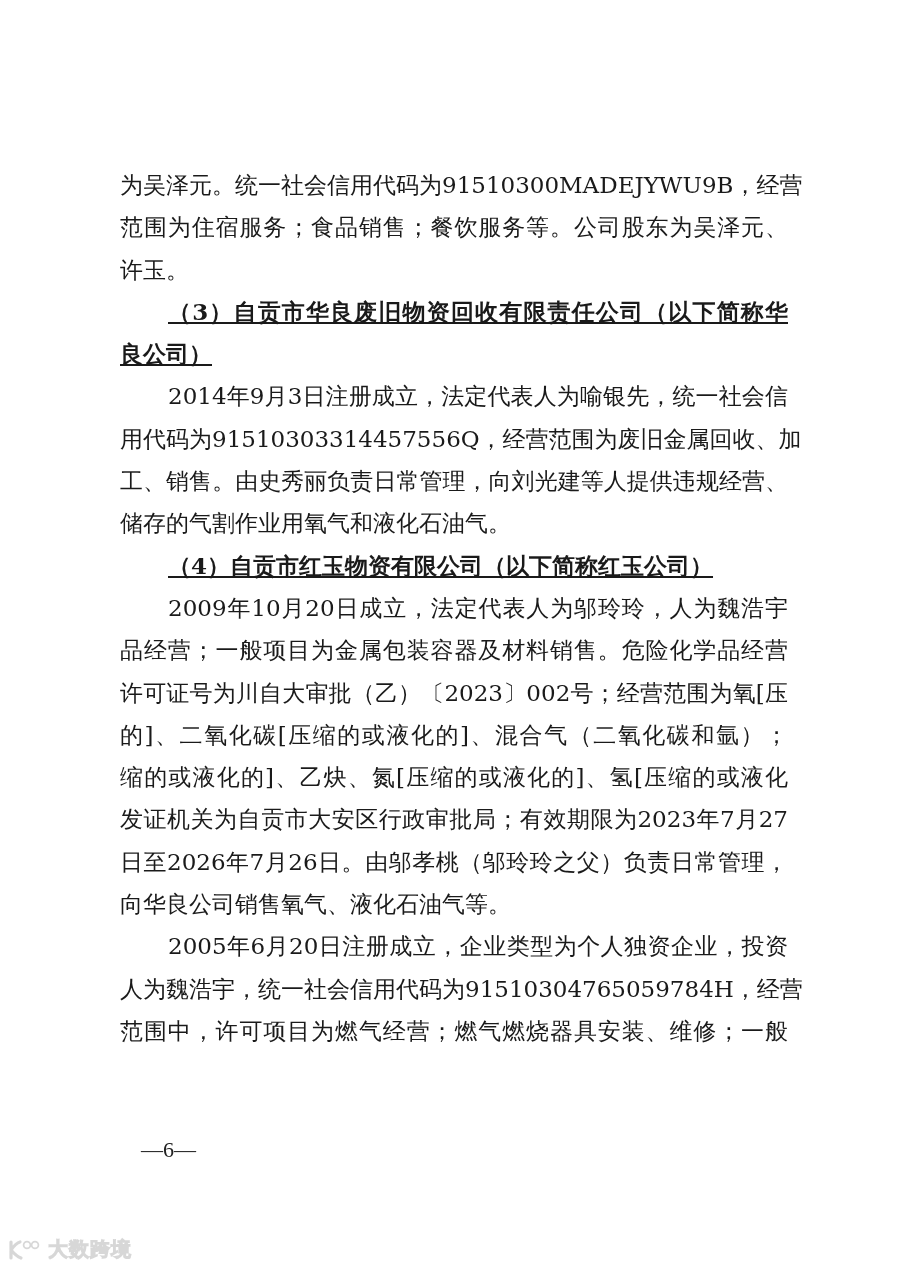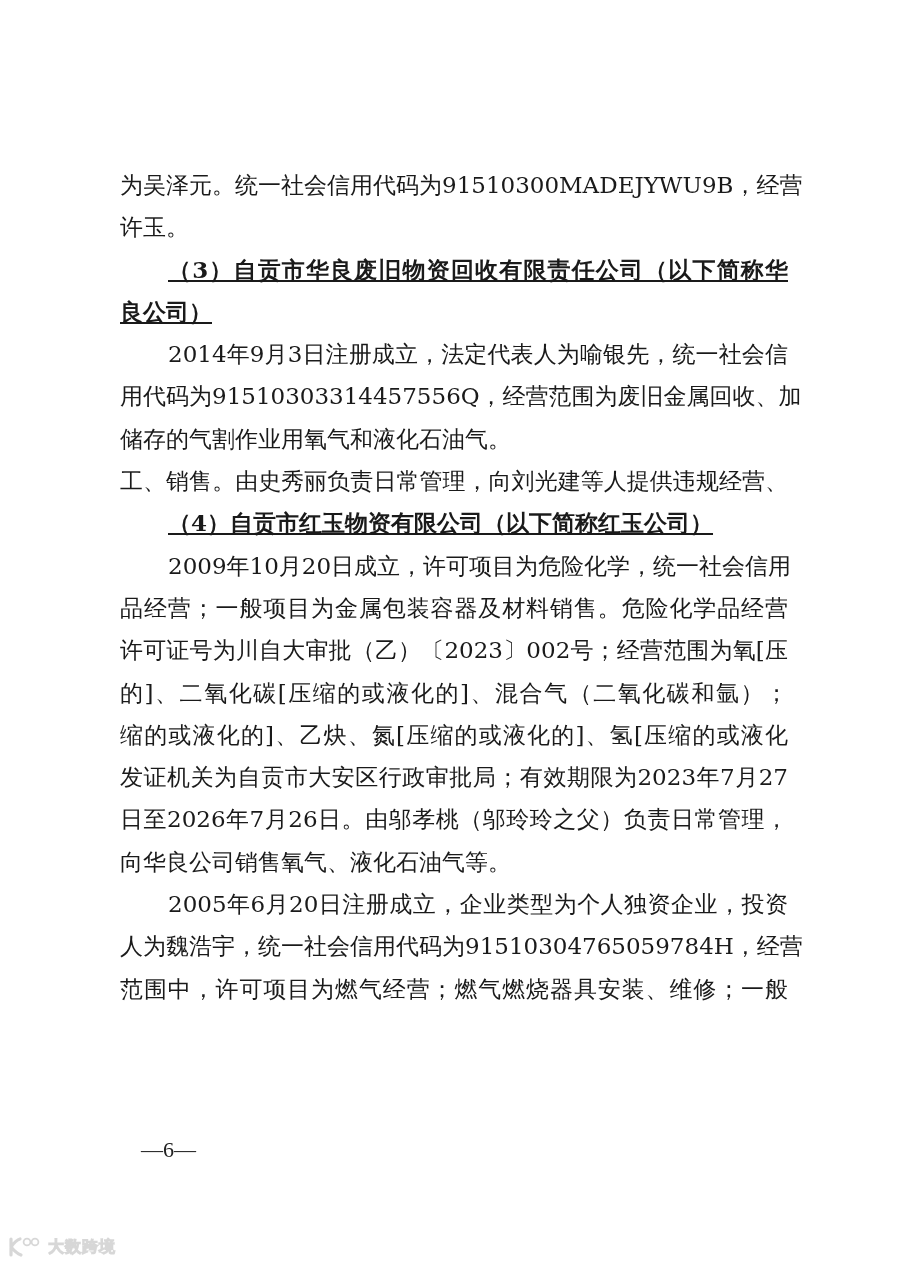--- a/index.html
+++ b/index.html
@@ -58,41 +58,42 @@
     align-items: center;
     gap: 6px;
     opacity: 0.55;
   }
   .watermark .logo {
     width: 34px;
     height: 22px;
   }
   .watermark .wm-text {
     font-family: "DejaVu Sans", "Liberation Sans", sans-serif;
-    font-size: 16px;
+    font-size: 20px;
     font-weight: bold;
     color: #ffffff;
     -webkit-text-stroke: 1px #b8b8b8;
     letter-spacing: 1px;
   }
 </style>
 </head>
 <body>
 
 <div class="page" id="doc">
     <div class="line">为吴泽元。统一社会信用代码为91510300MADEJYWU9B，经营</div>
+    <div class="line">范围为住宿服务；食品销售；餐饮服务等。公司股东为吴泽元、</div>
     <div class="line last">许玉。</div>
     <div class="line indent heading">（3）自贡市华良废旧物资回收有限责任公司（以下简称华</div>
     <div class="line heading last">良公司）</div>
     <div class="line indent">2014年9月3日注册成立，法定代表人为喻银先，统一社会信</div>
     <div class="line">用代码为91510303314457556Q，经营范围为废旧金属回收、加</div>
+    <div class="line">工、销售。由史秀丽负责日常管理，向刘光建等人提供违规经营、</div>
     <div class="line last">储存的气割作业用氧气和液化石油气。</div>
-    <div class="line">工、销售。由史秀丽负责日常管理，向刘光建等人提供违规经营、</div>
     <div class="line indent heading last">（4）自贡市红玉物资有限公司（以下简称红玉公司）</div>
-    <div class="line indent">2009年10月20日成立，许可项目为危险化学，统一社会信用</div>
+    <div class="line indent">2009年10月20日成立，法定代表人为邬玲玲，人为魏浩宇</div>
     <div class="line">品经营；一般项目为金属包装容器及材料销售。危险化学品经营</div>
     <div class="line">许可证号为川自大审批（乙）〔2023〕002号；经营范围为氧[压</div>
     <div class="line">的]、二氧化碳[压缩的或液化的]、混合气（二氧化碳和氩）；</div>
     <div class="line">缩的或液化的]、乙炔、氮[压缩的或液化的]、氢[压缩的或液化</div>
     <div class="line">发证机关为自贡市大安区行政审批局；有效期限为2023年7月27</div>
     <div class="line">日至2026年7月26日。由邬孝桃（邬玲玲之父）负责日常管理，</div>
     <div class="line last">向华良公司销售氧气、液化石油气等。</div>
     <div class="line indent">2005年6月20日注册成立，企业类型为个人独资企业，投资</div>
     <div class="line">人为魏浩宇，统一社会信用代码为91510304765059784H，经营</div>
     <div class="line">范围中，许可项目为燃气经营；燃气燃烧器具安装、维修；一般</div>

